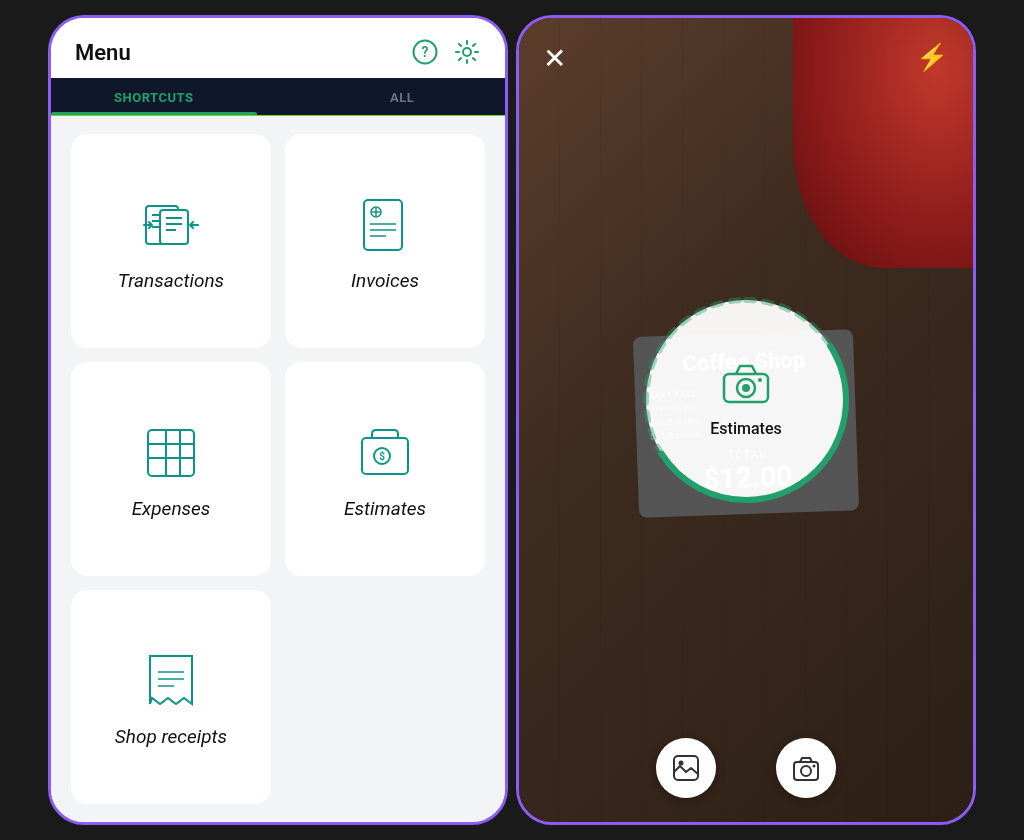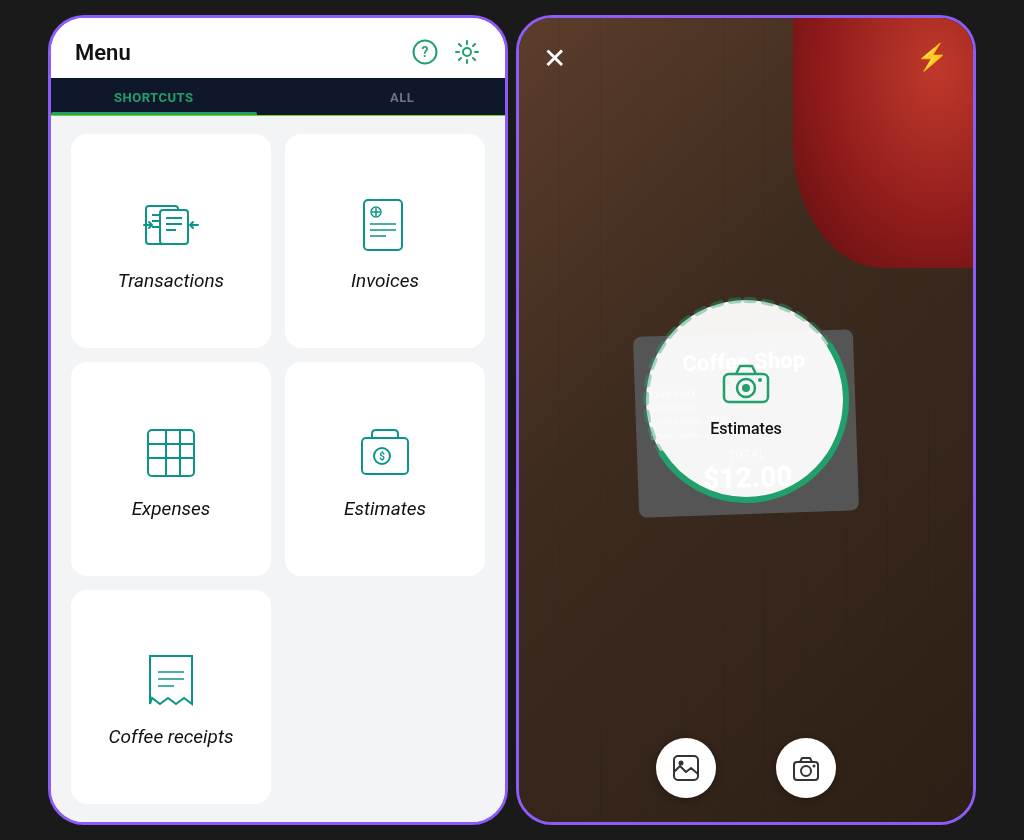--- a/index.html
+++ b/index.html
@@ -396,21 +396,21 @@
 
       <div class="menu-item">
         <div class="menu-item-icon">
           <svg width="50" height="54" viewBox="0 0 50 54" fill="none">
             <path d="M4 2 H46 V50 L38 44 L30 50 L22 44 L14 50 L6 44 L4 50 Z" stroke="#0d9488" stroke-width="2" fill="none"></path>
             <line x1="12" y1="18" x2="38" y2="18" stroke="#0d9488" stroke-width="1.5"></line>
             <line x1="12" y1="25" x2="38" y2="25" stroke="#0d9488" stroke-width="1.5"></line>
             <line x1="12" y1="32" x2="28" y2="32" stroke="#0d9488" stroke-width="1.5"></line>
           </svg>
         </div>
-        <span class="menu-item-label">Coffee receipts</span>
+        <span class="menu-item-label">Shop receipts</span>
       </div>
 
     </div>
   </div>
 
   <div class="right-screen">
     <div class="camera-bg"></div>
     <div class="red-cup-area"></div>
 
     <div class="close-btn">✕</div>

